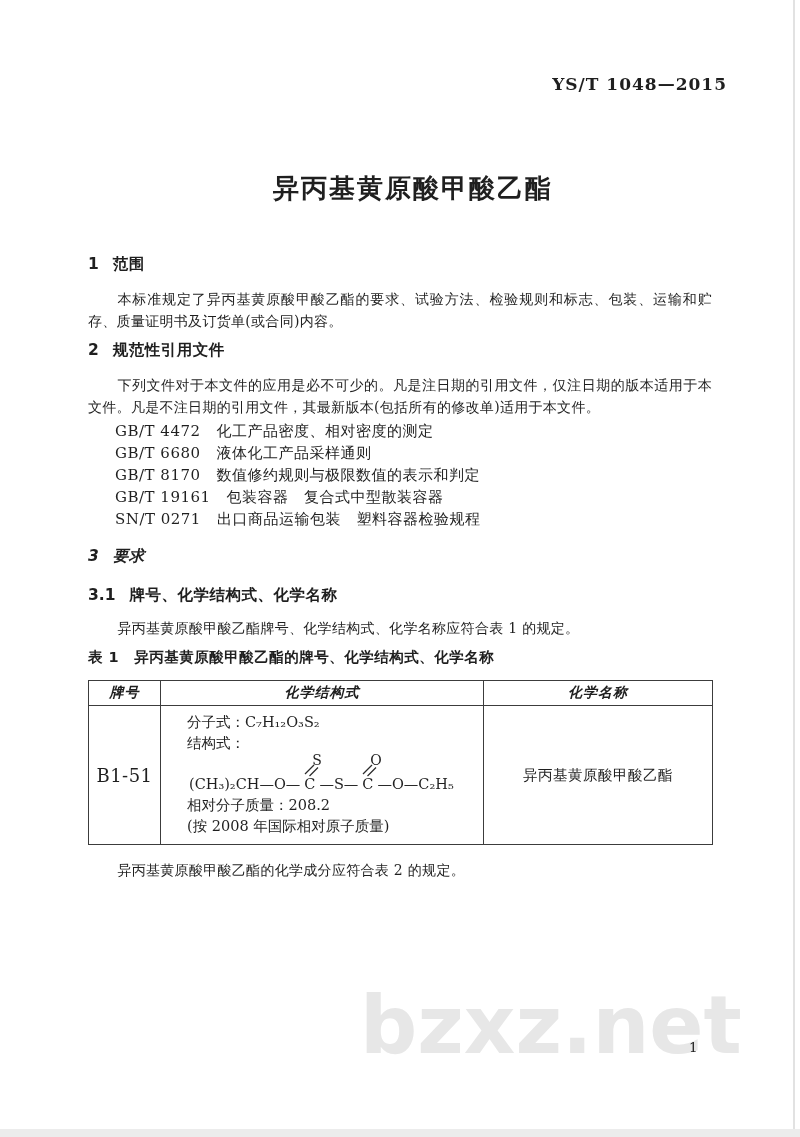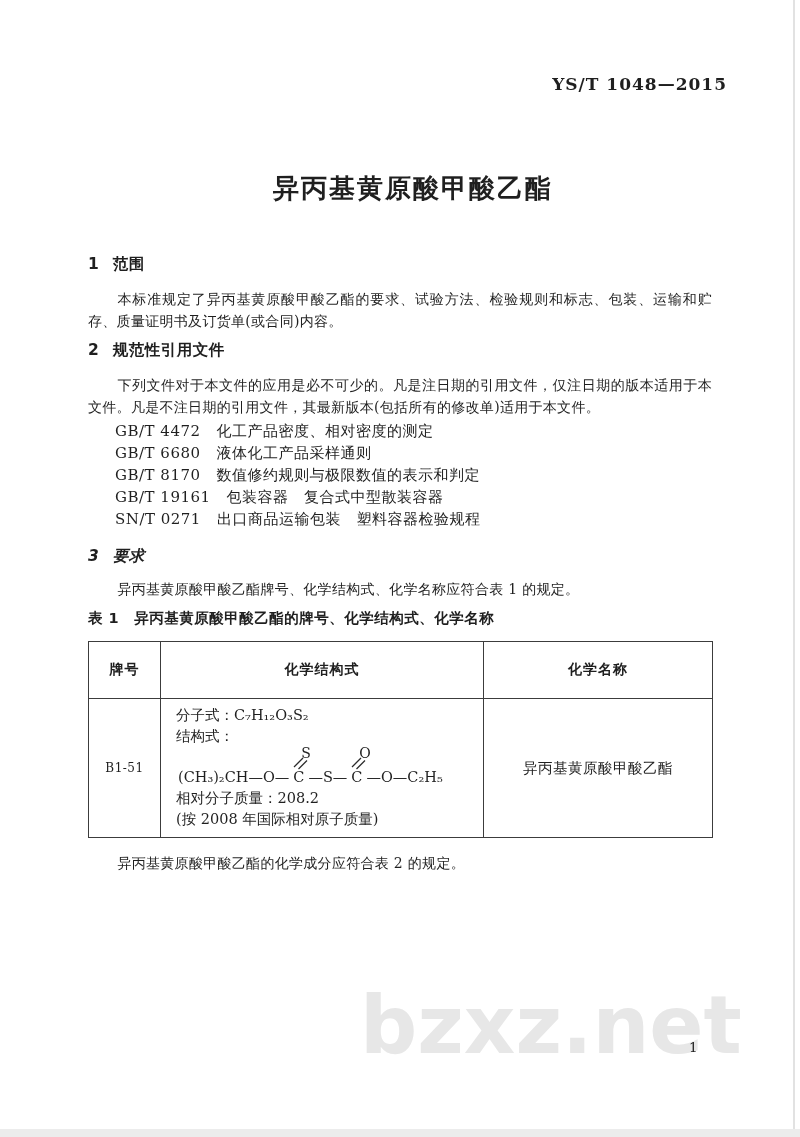--- a/index.html
+++ b/index.html
@@ -80,31 +80,31 @@
 
   table.t1 {
     margin-top:13px; border-collapse:collapse; width:624px;
     table-layout:fixed;
   }
   table.t1 th, table.t1 td { border:1px solid #3c3c3c; }
   table.t1 { border:1.5px solid #3c3c3c; }
   table.t1 th {
     height:24px; font-size:14px; font-weight:bold;
     font-family:"DejaVu Sans","Liberation Sans",sans-serif;
-    letter-spacing:1px; padding:16px;
+    letter-spacing:1px; padding:0;font-style:italic;
   }
   .col-grade { width:72px; }
   .col-structure { width:323px; }
   .col-name { width:229px; }
   td.c-grade {
     text-align:center; vertical-align:middle;
-    font-size:12px; letter-spacing:0.5px;
+    font-size:18px; letter-spacing:0.5px;
   }
   td.c-structure {
-    vertical-align:top; padding:6px 10px 4px 15px;
+    vertical-align:top; padding:6px 10px 4px 26px;
     font-size:14.5px; line-height:20.5px; height:128px;
   }
   td.c-name {
     text-align:center; vertical-align:middle;
     font-size:14.5px; letter-spacing:0.5px;
   }
 
   .chem-diagram {
     position:relative; height:40px; margin:1px 0 1px 2px;
     font-size:14.5px; white-space:nowrap;
@@ -146,20 +146,21 @@
     <div class="ref-list">
       <div class="ref-item"><span class="ref-code">GB/T 4472</span><span class="ref-title">化工产品密度、相对密度的测定</span></div>
       <div class="ref-item"><span class="ref-code">GB/T 6680</span><span class="ref-title">液体化工产品采样通则</span></div>
       <div class="ref-item"><span class="ref-code">GB/T 8170</span><span class="ref-title">数值修约规则与极限数值的表示和判定</span></div>
       <div class="ref-item"><span class="ref-code">GB/T 19161</span><span class="ref-title">包装容器　复合式中型散装容器</span></div>
       <div class="ref-item"><span class="ref-code">SN/T 0271</span><span class="ref-title">出口商品运输包装　塑料容器检验规程</span></div>
     </div>
 
     <h2 class="h2 hei mt-s3"><span class="no">3</span><span>要求</span></h2>
 
+    <h2 class="h2 hei mt-s31"><span class="no">3.1</span><span>牌号、化学结构式、化学名称</span></h2>
     <p class="body p31">异丙基黄原酸甲酸乙酯牌号、化学结构式、化学名称应符合表 1 的规定。</p>
 
     <div class="table-caption hei">表 1　异丙基黄原酸甲酸乙酯的牌号、化学结构式、化学名称</div>
 
     <table class="t1">
       <colgroup>
         <col class="col-grade">
           <col class="col-structure">
           <col class="col-name">
       </colgroup>

